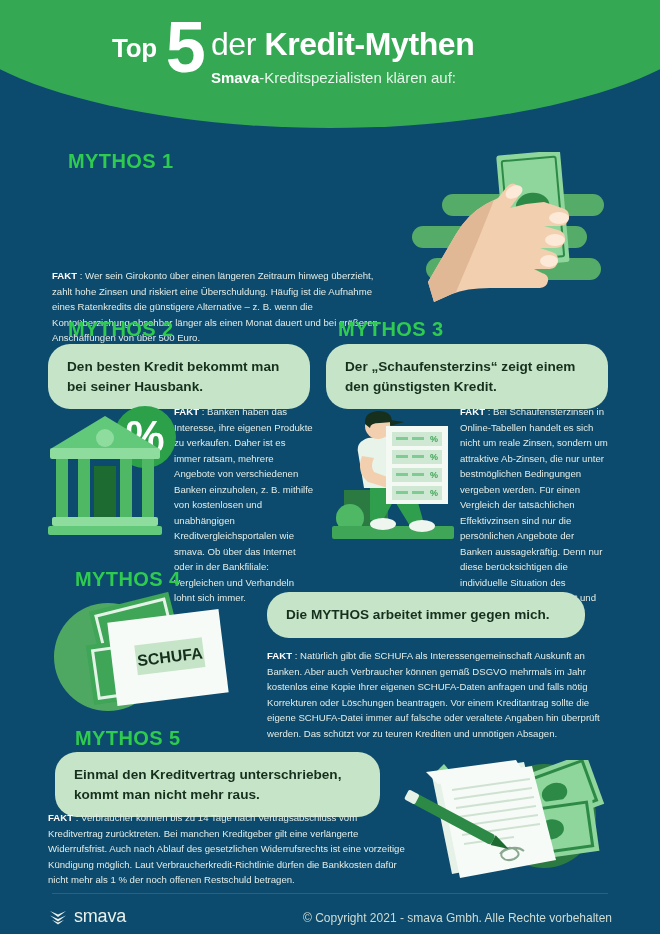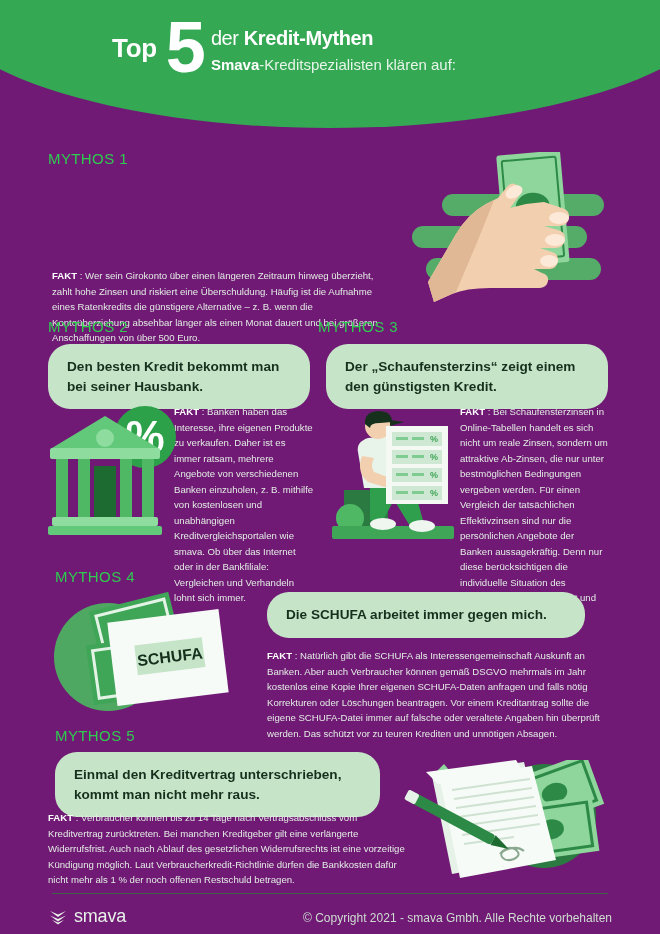--- a/index.html
+++ b/index.html
@@ -14,21 +14,21 @@
     font-family: "Liberation Sans", sans-serif;
     background: #16301d;
     color: #ffffff;
     position: relative;
   }
 
   .page {
     position: relative;
     width: 660px;
     height: 934px;
-    background: #701a75;
+    background: #0c4a6e;
     overflow: hidden;
   }
 
   
   .header-wrap {
     position: absolute;
     top: 0; left: 0;
     width: 660px;
     height: 140px;
     overflow: hidden;
@@ -66,21 +66,21 @@
     font-weight: bold;
     line-height: 0.82;
     color: #ffffff;
     margin: -4px 7px 0 9px;
     letter-spacing: -2px;
   }
   .title-right {
     padding-top: 6px;
   }
   .title-main {
-    font-size: 20px;
+    font-size: 32px;
     color: #ffffff;
     letter-spacing: -0.4px;
     white-space: nowrap;
     line-height: 1.05;
   }
   .title-main b { font-weight: bold; }
   .title-sub1 {
     font-size: 15px;
     color: #e8f5ea;
     margin-top: 7px;
@@ -91,24 +91,25 @@
     font-size: 13.5px;
     font-weight: bold;
     color: #ffffff;
     margin-top: 5px;
     white-space: nowrap;
   }
 
   
   .mythos-label {
     position: absolute;
-    font-size: 15px;
-    font-weight: normal;
+    font-size: 20px;
+    font-weight: bold;
     color: #2fcb4f;
     letter-spacing: 0.4px;
+    margin-left: 20px;
   }
 
   .bubble {
     position: absolute;
     background: #c6e5c8;
     color: #17301d;
     border-radius: 22px;
     font-size: 13.6px;
     line-height: 1.45;
     font-weight: bold;
@@ -260,21 +261,21 @@
     </g>
     <g fill="#3fa557" font-family="Liberation Sans, sans-serif" font-size="9" font-weight="bold">
       <text x="102" y="46">%</text>
         <text x="102" y="64">%</text>
       <text x="102" y="82">%</text>
         <text x="102" y="100">%</text>
     </g>
   </svg>
 
   <div class="mythos-label" style="left:55px; top:568px;">MYTHOS 4</div>
-  <div class="bubble" style="left:267px; top:592px; width:318px;">Die SCHUFA arbeitet immer gegen mich.</div>
+  <div class="bubble" style="left:267px; top:592px; width:318px;">Die MYTHOS arbeitet immer gegen mich.</div>
   <div class="fact" style="left:267px; top:648px; width:344px;">
     <b>FAKT</b><span> : </span><span>Natürlich gibt die SCHUFA als Interessengemeinschaft Auskunft an Banken. Aber auch Verbraucher können gemäß DSGVO mehrmals im Jahr kostenlos eine Kopie Ihrer eigenen SCHUFA-Daten anfragen und falls nötig Korrekturen oder Löschungen beantragen. Vor einem Kreditantrag sollte die eigene SCHUFA-Datei immer auf falsche oder veraltete Angaben hin überprüft werden. Das schützt vor zu teuren Krediten und unnötigen Absagen.</span>
   </div>
 
   <svg class="illus" style="left:52px; top:592px;" width="200" height="130" viewBox="0 0 200 130">
     <circle cx="56" cy="65" r="54" fill="#4fa862"></circle>
     <g transform="rotate(-14 90 60)">
       <rect x="48" y="8" width="82" height="58" fill="#3fa557"></rect>
       <rect x="54" y="14" width="70" height="46" fill="none" stroke="#e3f3e6" stroke-width="3"></rect>
       <ellipse cx="89" cy="37" rx="13" ry="10" fill="#8fd69c"></ellipse>

